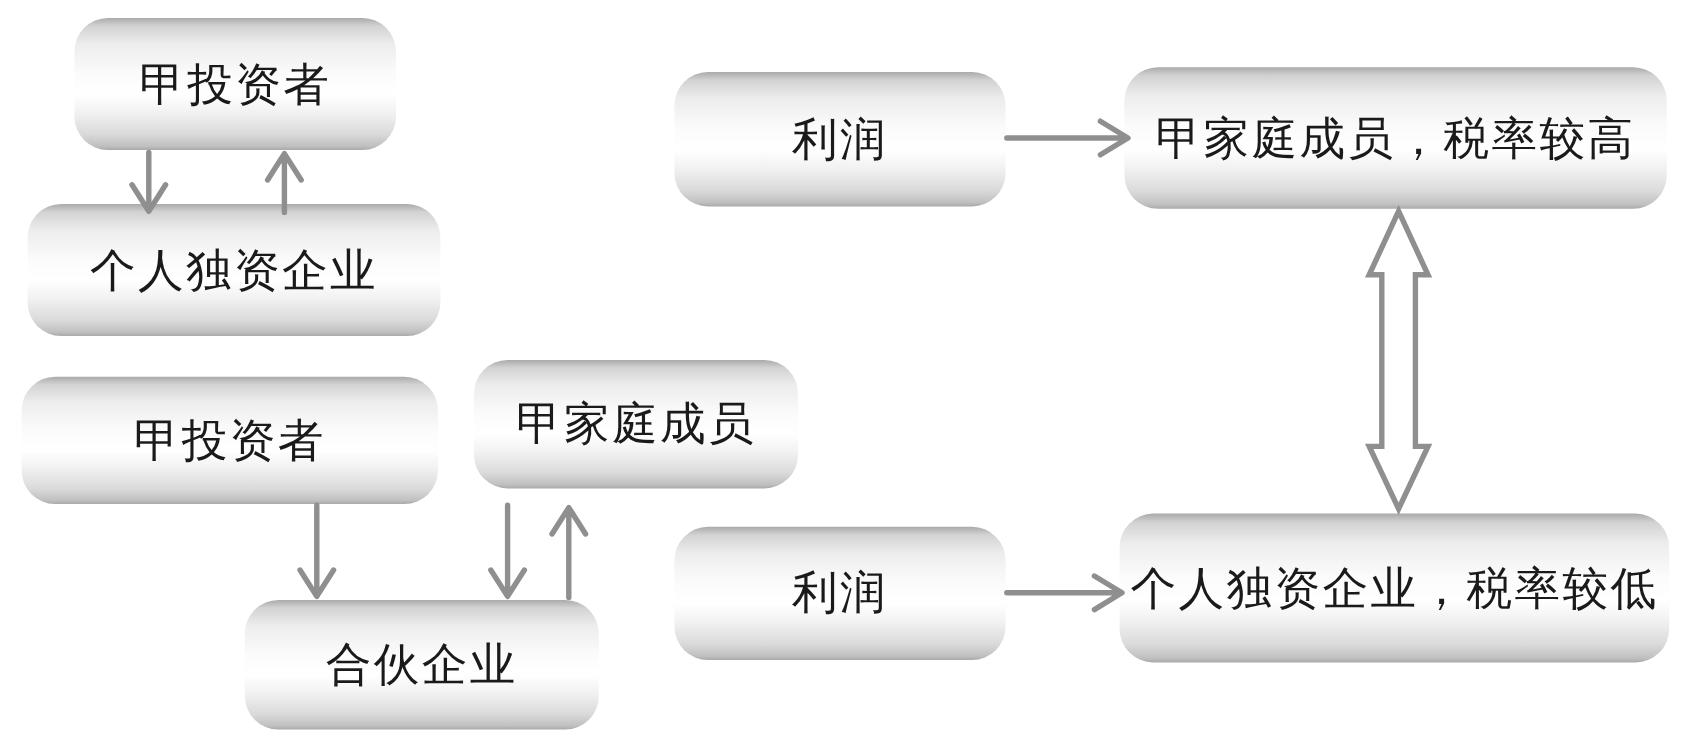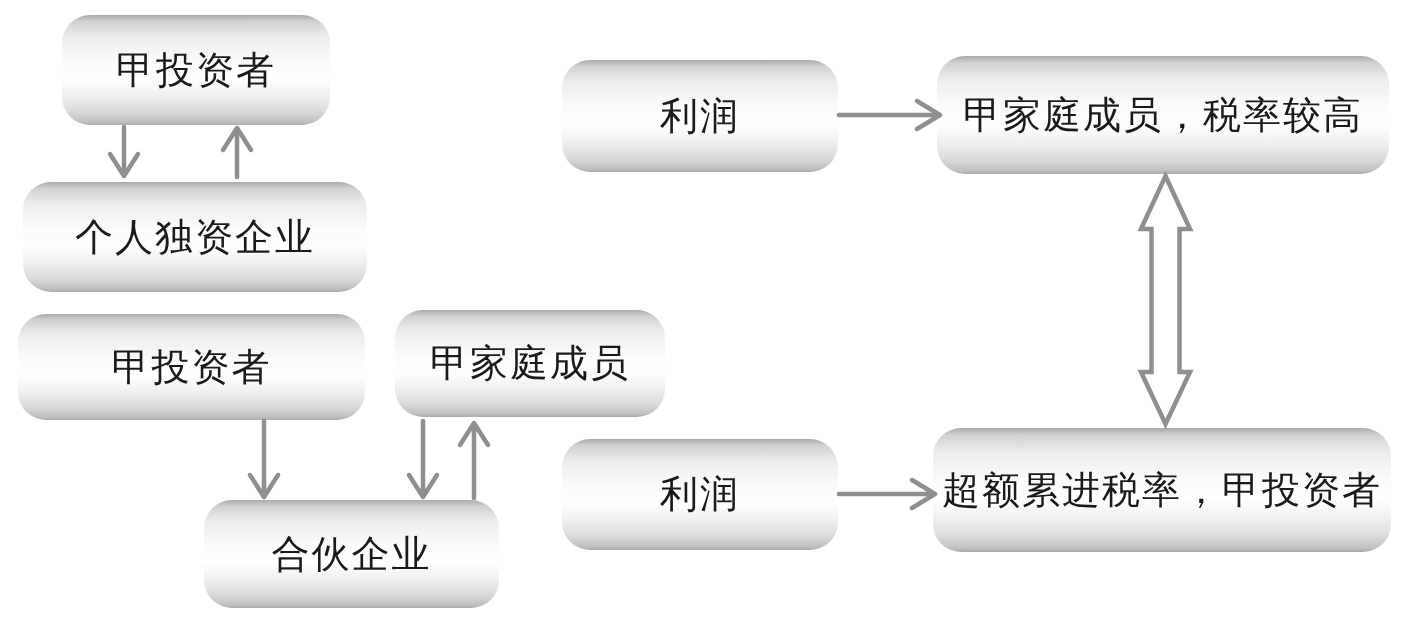--- a/index.html
+++ b/index.html
@@ -32,23 +32,23 @@
       #c0c0c0 97%,
       #a9a9a9 100%);
     color: #1a1a1a;
     font-size: 38px;
     letter-spacing: 2px;
     white-space: nowrap;
     text-align: center;
   }
   
   .n-investor-top       { left: 62px;  top: 15px;  width: 268px; height: 110px; }
-  .n-sole-proprietor    { left: 23px;  top: 182px; width: 344px; height: 110px; }
+  .n-sole-proprietor    { left: 23px;  top: 170px; width: 344px; height: 110px; }
   .n-investor-mid       { left: 18px;  top: 314px; width: 347px; height: 106px; }
-  .n-family-members     { left: 395px; top: 310px; width: 270px; height: 107px; }
+  .n-family-members     { left: 395px; top: 300px; width: 270px; height: 107px; }
   .n-partnership        { left: 204px; top: 500px; width: 295px; height: 108px; }
   
   .n-profit-top         { left: 562px; top: 60px;  width: 276px; height: 112px; }
   .n-tax-high           { left: 937px; top: 56px;  width: 452px; height: 118px; }
   .n-profit-bottom      { left: 562px; top: 439px; width: 276px; height: 111px; }
   .n-tax-low            { left: 933px; top: 428px; width: 458px; height: 124px; }
 
   svg.arrow-layer {
     position: absolute;
     left: 0; top: 0;
@@ -94,21 +94,21 @@
   <div class="node n-profit-top">
     <span>利润</span>
   </div>
   <div class="node n-tax-high">
     <span>甲家庭成员，税率较高</span>
   </div>
   <div class="node n-profit-bottom">
     <span>利润</span>
   </div>
   <div class="node n-tax-low">
-    <span>超额累进税率，甲投资者</span>
+    <span>个人独资企业，税率较低</span>
   </div>
 
   <svg class="arrow-layer" viewBox="0 0 1418 630" xmlns="http://www.w3.org/2000/svg">
 
     <path class="line-arrow" d="M124,127 L124,175 M110,154 L124,176 L138,154"></path>
 
     <path class="line-arrow" d="M237,177 L237,129 M223,150 L237,128 L251,150"></path>
 
     <path class="line-arrow" d="M264,421 L264,496 M250,475 L264,497 L278,475"></path>
 

